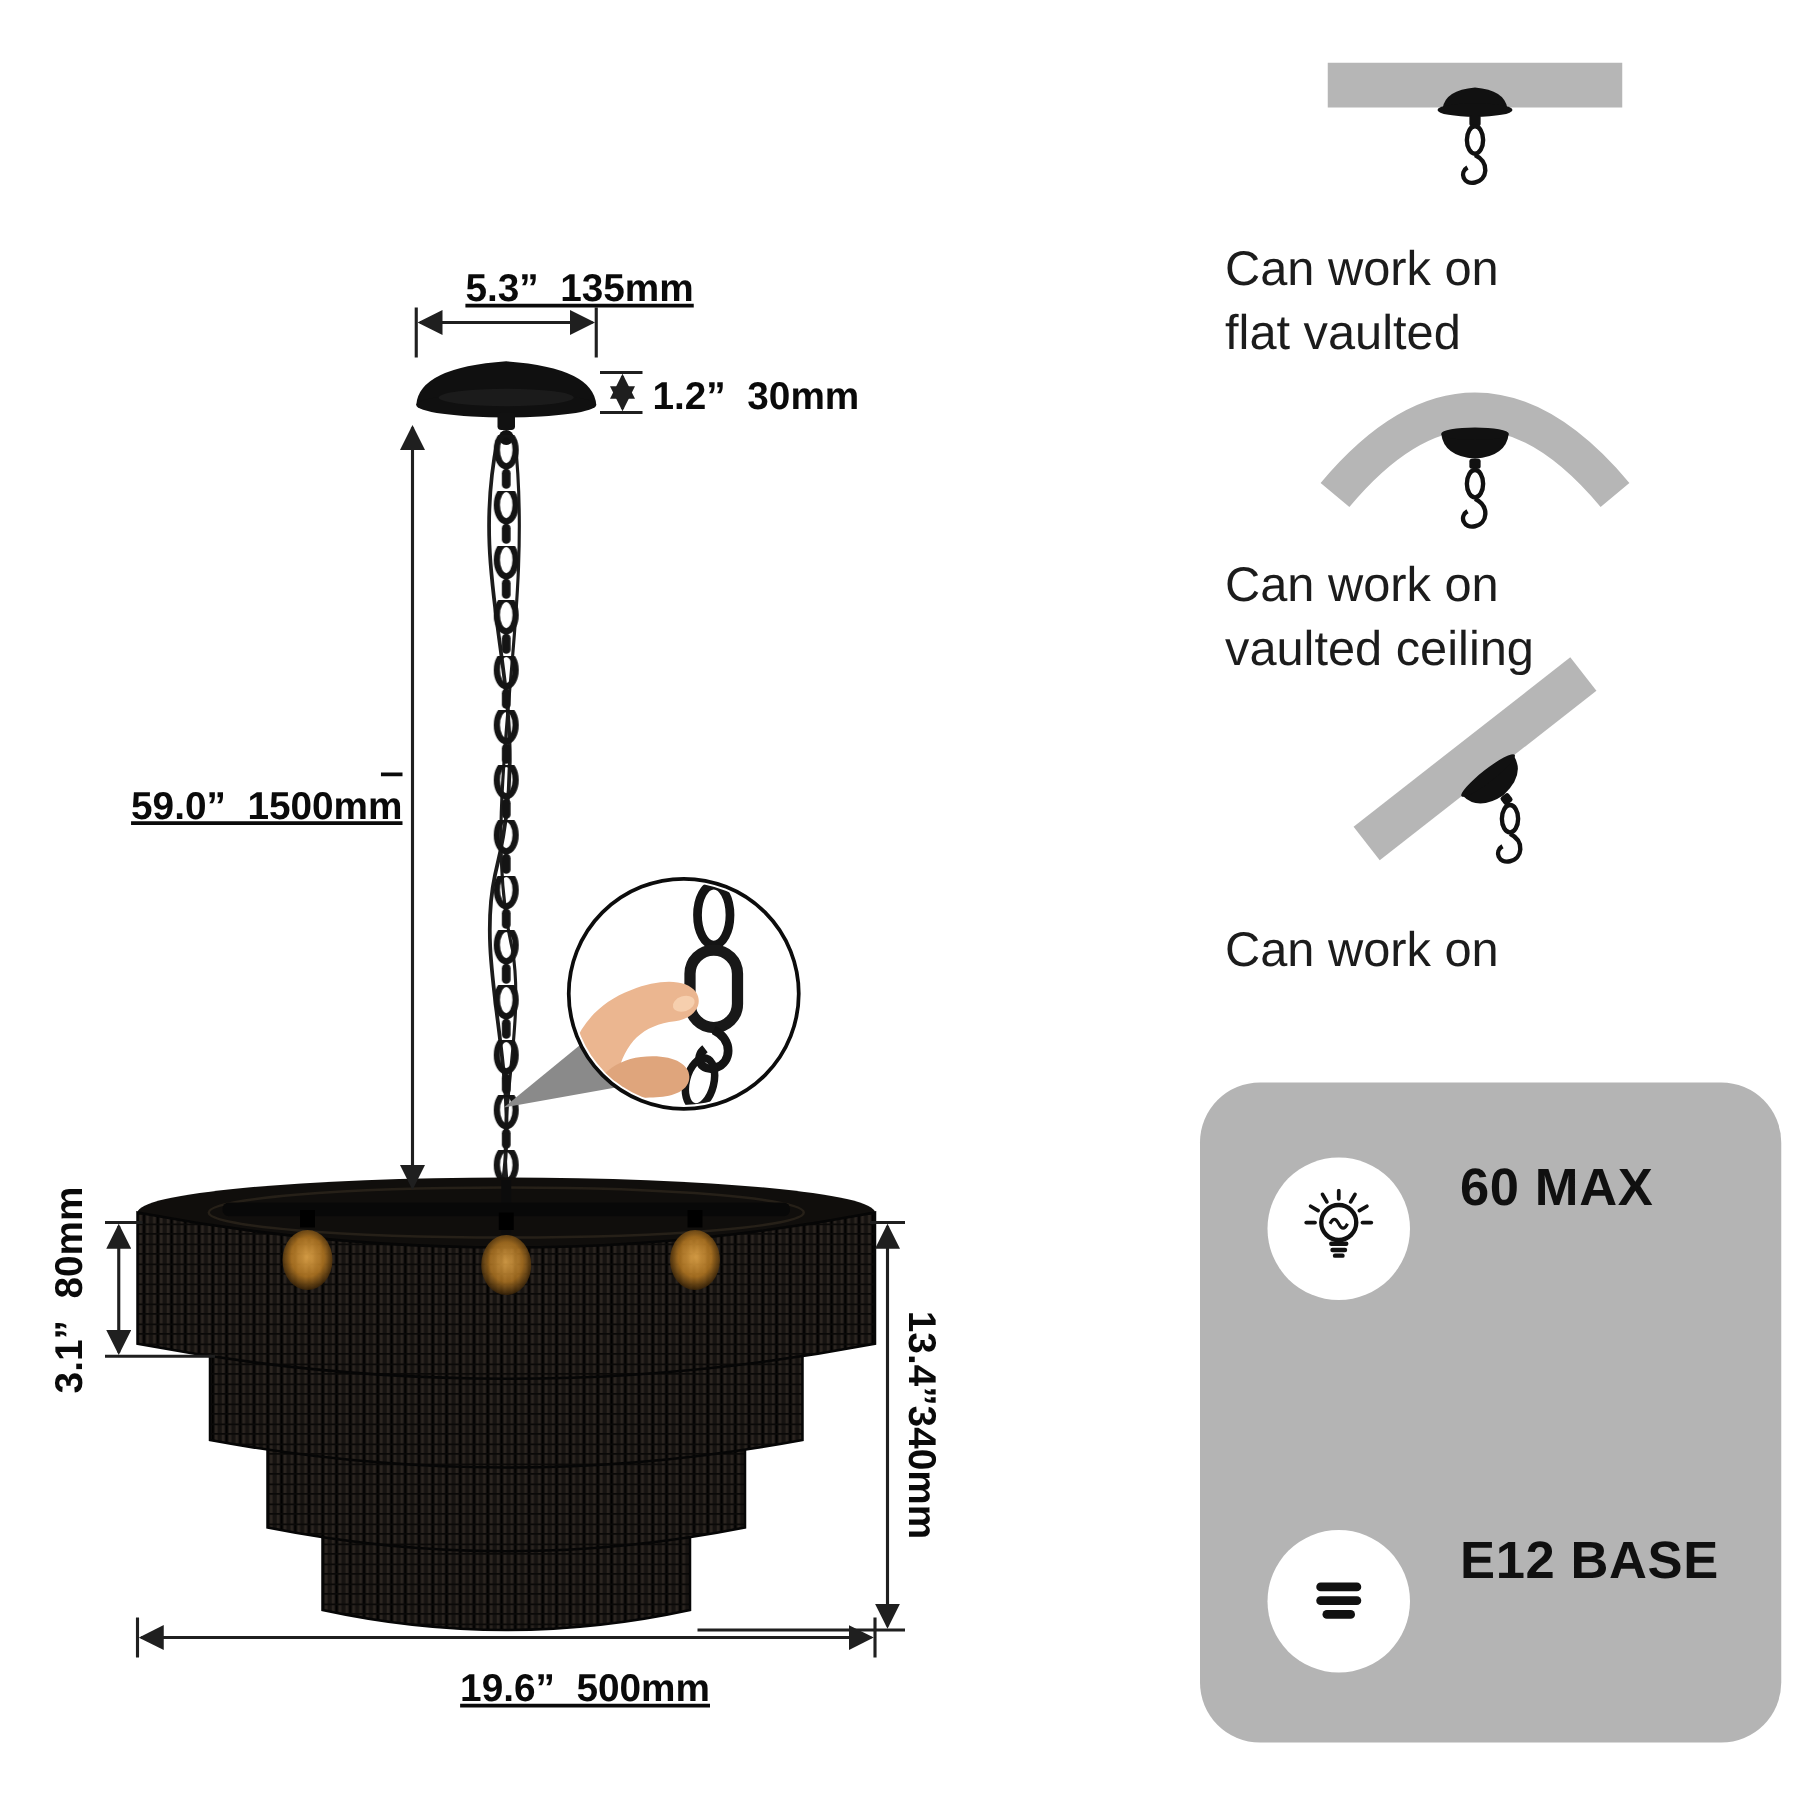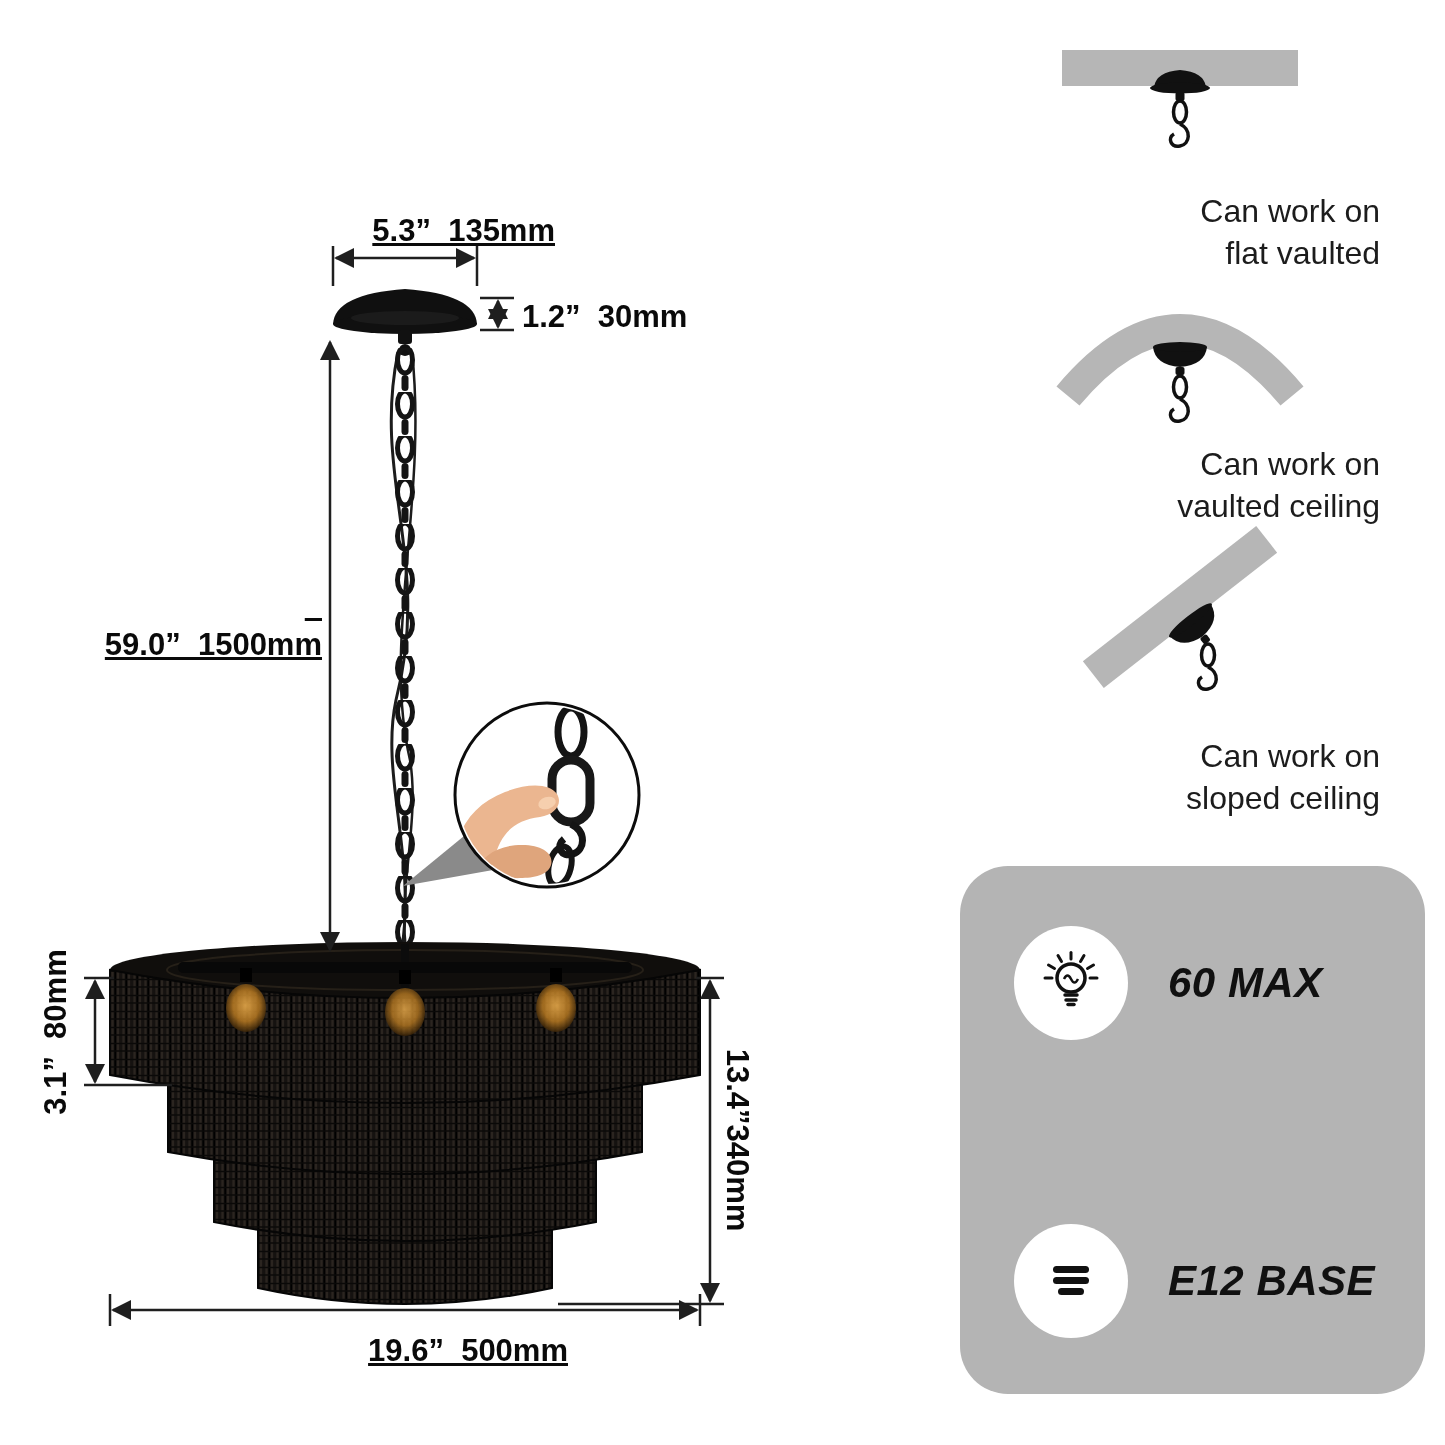--- a/index.html
+++ b/index.html
@@ -3,24 +3,24 @@
 <meta charset="utf-8">
 <style>
   html,body{margin:0;padding:0;background:#ffffff;}
   body{width:1445px;height:1445px;position:relative;overflow:hidden;
        font-family:"Liberation Sans",sans-serif;color:#111;}
   .abs{position:absolute;}
   .dim{font-weight:700;font-size:31px;color:#0a0a0a;white-space:pre;line-height:1.25;}
   .dim-center{text-align:right;text-decoration:underline;}
   .rot-ccw{transform:translate(-50%,-50%) rotate(-90deg);transform-origin:center;}
   .rot-cw{transform:translate(-50%,-50%) rotate(90deg);transform-origin:center;}
-  .caption{font-weight:400;font-size:32px;color:#1c1c1c;text-align:right;line-height:1.32;width:400px;}
+  .caption{font-weight:400;font-size:39px;color:#1c1c1c;text-align:left;line-height:1.32;width:400px;}
   .specs-panel{left:960px;top:866px;width:465px;height:528px;background:#b4b4b4;border-radius:48px;
                display:flex;flex-direction:column;justify-content:space-between;padding:60px 0 56px 0;box-sizing:border-box;}
-  .spec-row{display:flex;align-items:center;gap:40px;margin-left:54px;font-style:italic;}
+  .spec-row{display:flex;align-items:flex-start;gap:40px;margin-left:54px;}
   .spec-circle{width:114px;height:114px;border-radius:50%;background:#ffffff;display:flex;
                align-items:center;justify-content:center;flex:0 0 auto;}
   .spec-label{font-weight:600;font-size:42px;letter-spacing:.5px;color:#101010;}
 </style>
 </head>
 <body>
 
 <svg class="abs" style="left:0;top:0" width="770" height="1445" viewBox="0 0 770 1445">
   <defs>
     <marker id="arr" viewBox="0 0 10 10" refX="9" refY="5" markerWidth="8" markerHeight="8" orient="auto-start-reverse">
@@ -155,21 +155,20 @@
     <rect x="15" y="78" width="220" height="34" fill="#b6b6b6"></rect>
     <path d="M99,112 Q101,130 125,132 Q149,130 151,112 Z" fill="#111"></path>
     <ellipse cx="125" cy="112" rx="27" ry="5" fill="#111"></ellipse>
     <rect x="121" y="132" width="8" height="8" rx="2" fill="#111"></rect>
   </g>
   <ellipse cx="153" cy="143" rx="6.5" ry="11" fill="none" stroke="#111" stroke-width="3.5"></ellipse>
   <path d="M153,155 c12,6 10,20 0,22 c-9,2 -13,-8 -6,-12" fill="none" stroke="#111" stroke-width="3.5"></path>
 </svg>
 <div class="abs caption" style="left:980px;top:735px">
   <div>Can work on</div>
-  <div>sloped ceiling</div>
 </div>
 
 <div class="abs specs-panel">
 
   <div class="spec-row">
     <div class="spec-circle">
       <svg width="64" height="64" viewBox="0 0 64 64">
         <g stroke="#111" stroke-width="3" stroke-linecap="round">
           <line x1="51" y1="27" x2="58" y2="27"></line>
           <line x1="48.5" y1="17.5" x2="54.5" y2="14"></line>

